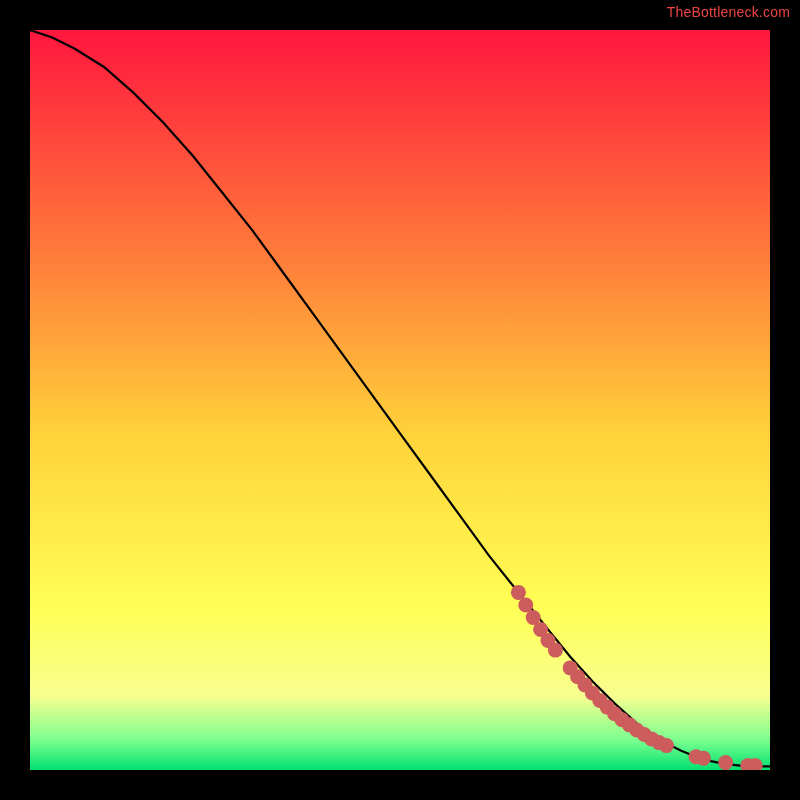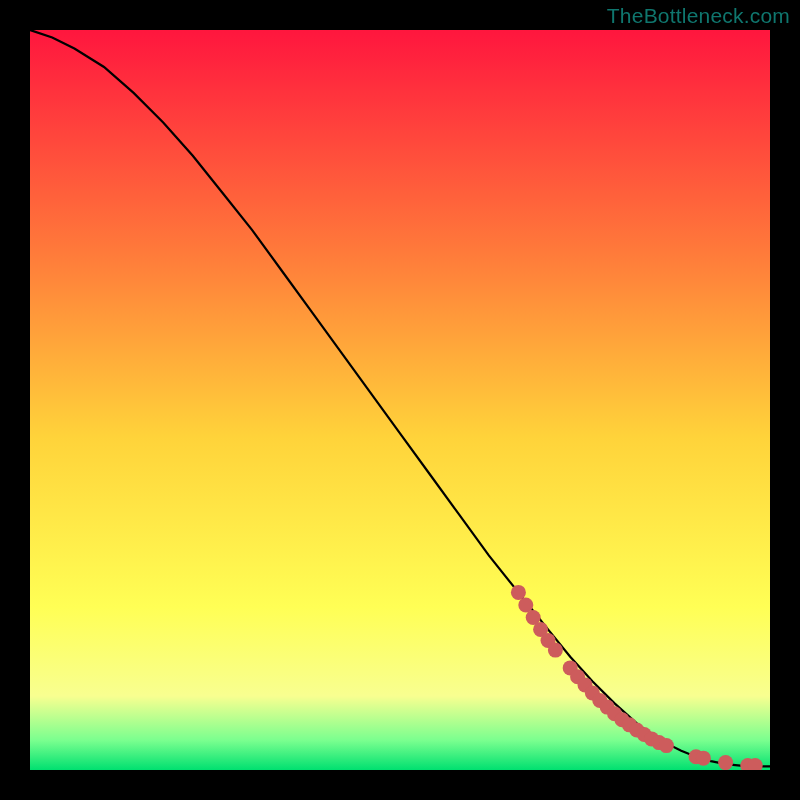--- a/index.html
+++ b/index.html
@@ -14,22 +14,22 @@
   .stage {
     position: relative;
     width: 800px;
     height: 800px;
     background: #000;
   }
   .attribution {
     position: absolute;
     top: 4px;
     right: 10px;
-    color: #0f766e;
-    font-size: 21px;
+    color: #ef4444;
+    font-size: 14px;
     letter-spacing: 0.2px;
   }
   .plot {
     position: absolute;
     left: 30px;
     top: 30px;
     width: 740px;
     height: 740px;
   }
   .plot svg {

